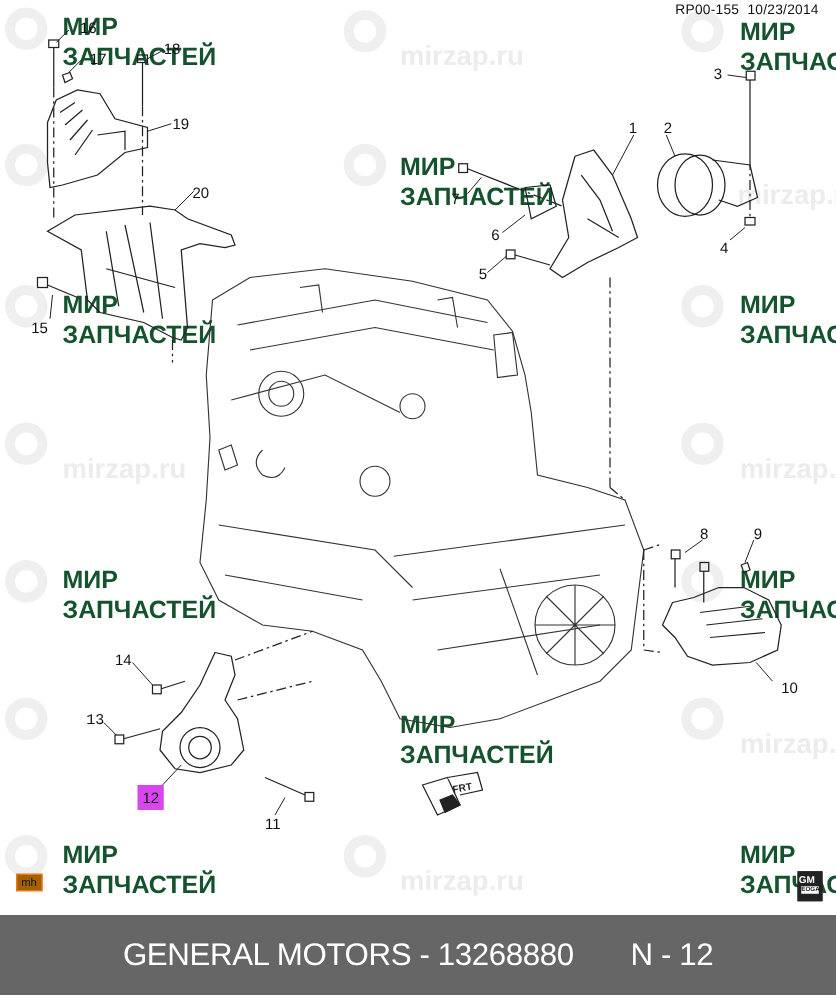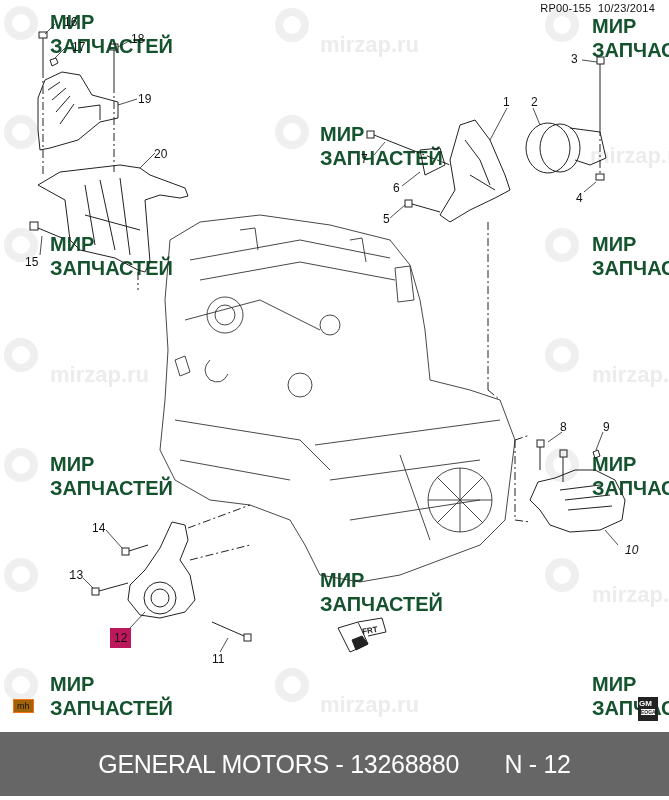--- a/index.html
+++ b/index.html
@@ -3,21 +3,21 @@
 <meta charset="utf-8">
 <style>
   html, body { margin:0; padding:0; }
   body { width:669px; height:800px; position:relative; overflow:hidden; background:#ffffff; font-family:"Liberation Sans", sans-serif; }
   .canvas { position:absolute; left:0; top:0; width:669px; height:732px; background:#ffffff; }
   .ref { position:absolute; top:2px; right:14px; font-size:11px; color:#111; letter-spacing:0.2px; }
   .wm { position:absolute; color:#ececec; font-weight:bold; font-size:22px; line-height:22px; pointer-events:none; }
   .wm .logo { display:inline-block; width:34px; height:34px; border-radius:50%; border:8px solid #efefef; box-sizing:border-box; vertical-align:middle; margin-right:10px; }
   .wm-stack { position:absolute; color:#14532d; font-weight:bold; font-size:20px; line-height:24px; }
   .callout { position:absolute; font-size:12px; color:#111; line-height:12px; }
-  .callout.hl { background:#be185d; padding:4px 4px; }
+  .callout.hl { background:#d946ef; padding:4px 4px; }
   .diagram { position:absolute; left:0; top:0; }
   .mh { position:absolute; left:13px; top:699px; border:1px solid #f97316; font-size:9px; padding:1px 3px; color:#111; background:#a16207; }
   .gm { position:absolute; left:638px; top:697px; width:18px; height:22px; background:#222; color:#fff; font-size:8px; font-weight:bold; text-align:left; line-height:11px; border:1px solid #222; }
   .gm span { display:block; }
   .gm .sub { font-size:5px; background:#fff; color:#222; margin:0 2px; line-height:6px; }
   .footer { position:absolute; left:0; top:732px; width:669px; height:64px; background:#666666; display:flex; align-items:center; justify-content:center; }
   .footer-text { color:#ffffff; font-size:25px; letter-spacing:-0.3px; }
   .footer-gap { display:inline-block; width:32px; }
 </style>
 </head>
@@ -267,21 +267,21 @@
   <div class="callout" style="left:503px;top:96px;">1</div>
   <div class="callout" style="left:531px;top:96px;">2</div>
   <div class="callout" style="left:571px;top:53px;">3</div>
   <div class="callout" style="left:576px;top:192px;">4</div>
   <div class="callout" style="left:383px;top:213px;">5</div>
   <div class="callout" style="left:393px;top:182px;">6</div>
   <div class="callout" style="left:361px;top:153px;">7</div>
 
   <div class="callout" style="left:560px;top:421px;">8</div>
   <div class="callout" style="left:603px;top:421px;">9</div>
-  <div class="callout" style="left:625px;top:544px;font-style:italic;">10</div>
+  <div class="callout" style="left:625px;top:544px;">10</div>
 
   <div class="callout" style="left:92px;top:522px;">14</div>
   <div class="callout" style="left:69px;top:570px;font-family:Liberation Mono, monospace;">13</div>
   <div class="callout hl" style="left:110px;top:628px;">12</div>
   <div class="callout" style="left:212px;top:653px;">11</div>
 
   <div class="mh">mh</div>
   <div class="gm">
     <span>GM</span>
     <span class="sub">EOGA</span>

